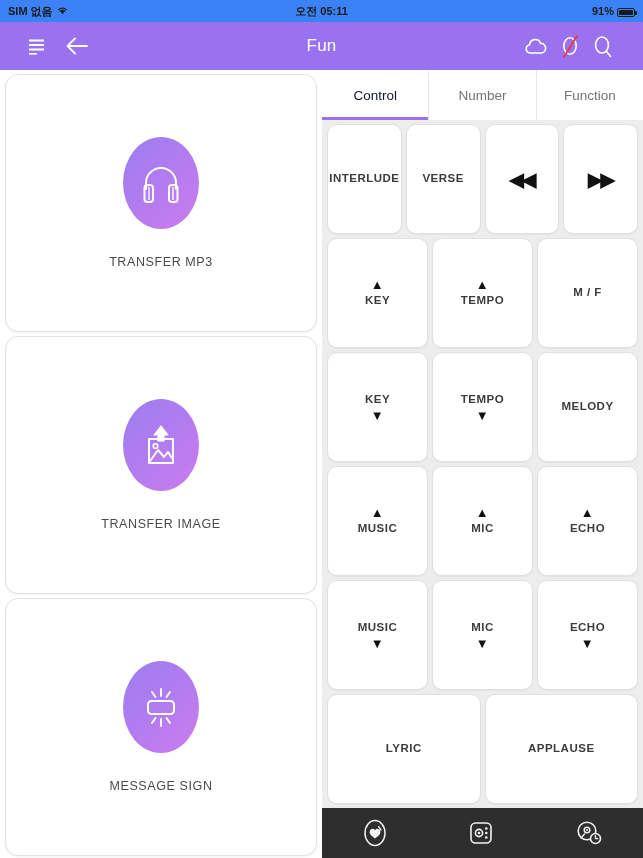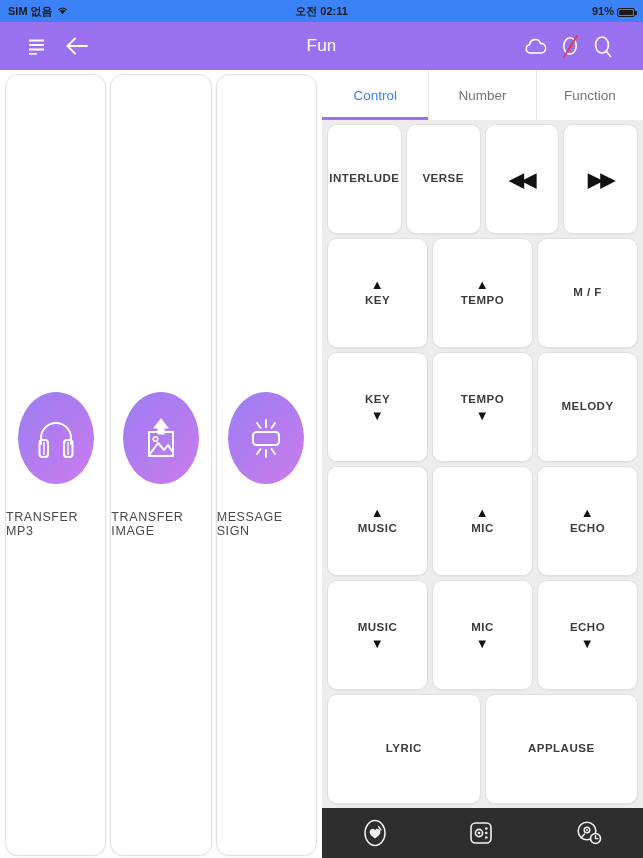--- a/index.html
+++ b/index.html
@@ -37,21 +37,21 @@
     color:#ffffff; font-size:17px; letter-spacing:.2px;
   }
   .icon-btn { display:flex; align-items:center; justify-content:center; cursor:pointer; }
 
   
   .content { flex:1; display:flex; min-height:0; }
 
   
   .left-panel {
     width:322px; flex:0 0 322px; background:#ffffff;
-    display:flex; flex-direction:row; padding:4px 5px 2px 5px; gap:4px;
+    display:flex; flex-direction:column; padding:4px 5px 2px 5px; gap:4px;
   }
   .feature-card {
     flex:1; background:#ffffff; border:1px solid #e2e2e2; border-radius:13px;
     display:flex; flex-direction:column; align-items:center; justify-content:center;
     box-shadow:0 1px 2px rgba(0,0,0,.05); cursor:pointer; min-height:0;
   }
   .circle-icon {
     width:76px; height:92px; border-radius:50%;
     background:linear-gradient(135deg,#9b7ef0 0%,#b07cf0 45%,#cc7ced 100%);
     display:flex; align-items:center; justify-content:center;
@@ -64,21 +64,21 @@
   
   .right-panel { flex:1; display:flex; flex-direction:column; background:#ededed; min-width:0; }
 
   .tabs { display:flex; height:50px; background:#ffffff; flex:0 0 50px; }
   .tab {
     flex:1; display:flex; align-items:center; justify-content:center;
     font-size:13.5px; color:#737373; position:relative; cursor:pointer;
     border-right:1px solid #e6e6e6;
   }
   .tab:last-child { border-right:none; }
-  .tab.active { color:#3b82f6; }
+  .tab.active { color:#0f172a; }
   .tab.active::after {
     content:""; position:absolute; left:0; right:0; bottom:0; height:3px; background:#9a72ef;
   }
 
   .grid-wrap { flex:1; padding:4px 5px; display:flex; flex-direction:column; gap:4px; min-height:0; }
   .grid-row { flex:1; display:flex; gap:4px; min-height:0; }
   .gbtn {
     flex:1; background:#ffffff; border:1px solid #e0e0e0; border-radius:10px;
     display:flex; flex-direction:column; align-items:center; justify-content:center;
     font-size:11.5px; color:#3c3c3c; letter-spacing:.5px; cursor:pointer;
@@ -106,21 +106,21 @@
     <div class="sb-left">
       <span>SIM 없음</span>
       <span class="wifi">
         <svg width="11" height="9" viewBox="0 0 11 9">
           <path d="M5.5 8.2 L3.4 5.6 a3.4 3.4 0 0 1 4.2 0 Z" fill="#1a1a1a"></path>
           <path d="M1.6 3.6 a6 6 0 0 1 7.8 0" stroke="#1a1a1a" stroke-width="1.2" fill="none" stroke-linecap="round"></path>
           <path d="M2.9 5.1 a4 4 0 0 1 5.2 0" stroke="#1a1a1a" stroke-width="1.1" fill="none" stroke-linecap="round"></path>
         </svg>
       </span>
     </div>
-    <div class="sb-center">오전 02:11</div>
+    <div class="sb-center">오전 05:11</div>
     <div class="sb-right">
       <span>91%</span>
       <span class="batt">
           <span class="batt-fill"></span>
         </span>
     </div>
   </div>
 
   <div class="navbar">
     <div class="nav-left">

